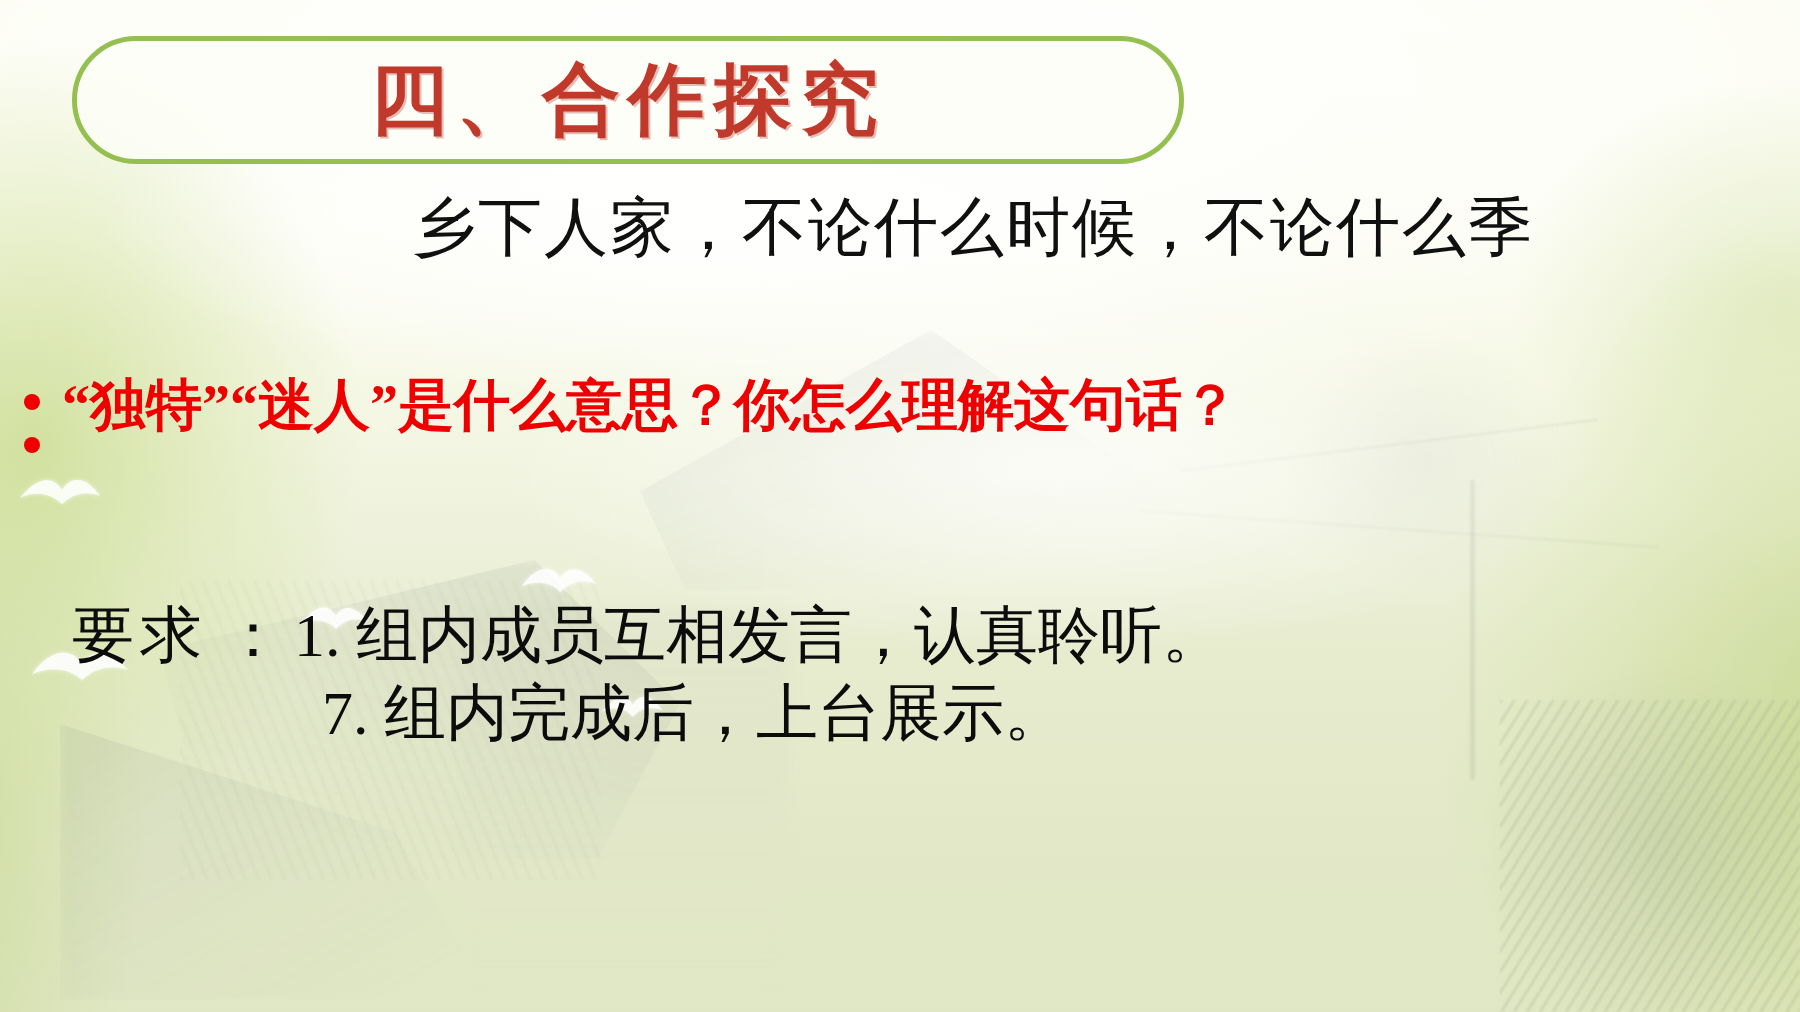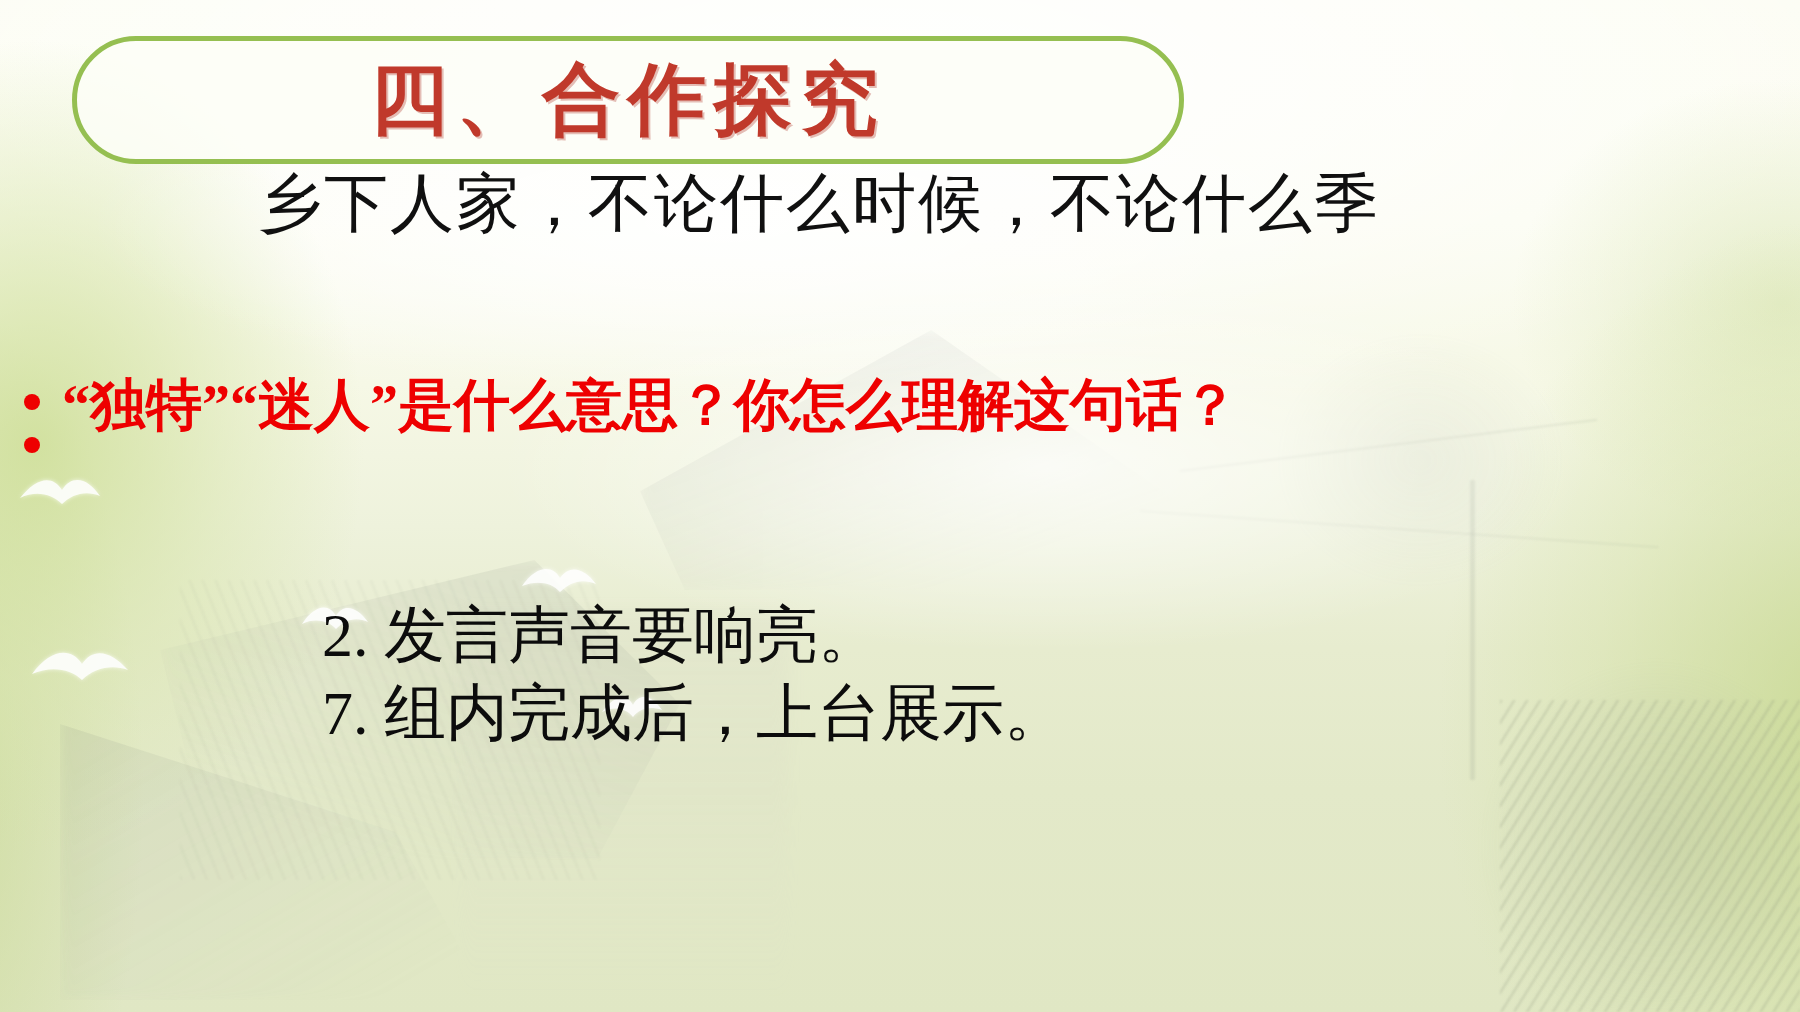--- a/index.html
+++ b/index.html
@@ -176,27 +176,28 @@
     letter-spacing: 8px;
     font-family: "DejaVu Serif", "Liberation Serif", serif;
     text-shadow: 2px 2px 0 rgba(180,70,58,0.35);
     white-space: nowrap;
   }
 
   
   #quote {
     position: absolute;
     left: 128px;
-    top: 160px;
+    top: 184px;
     width: 1560px;
     color: #101010;
     font-size: 64px;
     line-height: 1.38;
     font-family: "Liberation Serif", "DejaVu Serif", serif;
     letter-spacing: 2px;
+    text-align: center;
   }
   #quote .q-line-1 { text-indent: 130px; }
   #quote .q-line-2 { text-indent: 0; margin-left: 16px; }
 
   
   #bullets {
     position: absolute;
     left: 24px;
     top: 360px;
     width: 1740px;
@@ -294,17 +295,21 @@
     <div class="bullet-row">
       <span class="bullet-dot"></span>
       <span>“独特”“迷人”是什么意思？你怎么理解这句话？</span>
     </div>
     <div class="bullet-row">
       <span class="bullet-dot"></span>
     </div>
   </div>
 
   <div id="requirements">
-    <div class="req-item req-indent">2. 发言声音要响亮。</div>
+    <div class="req-head-row">
+      <span id="req-label">要求</span>
+      <span id="req-colon">：</span>
+      <span class="req-item">1. 组内成员互相发言，认真聆听。</span>
+    </div>
     <div class="req-item req-indent">7. 组内完成后，上台展示。</div>
   </div>
 
 </div>
 
 </body></html>

